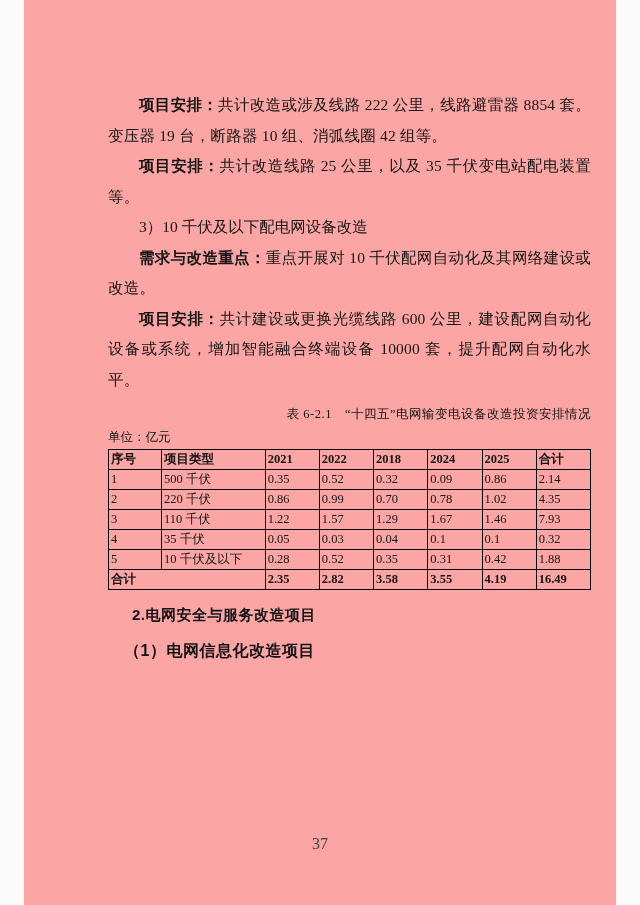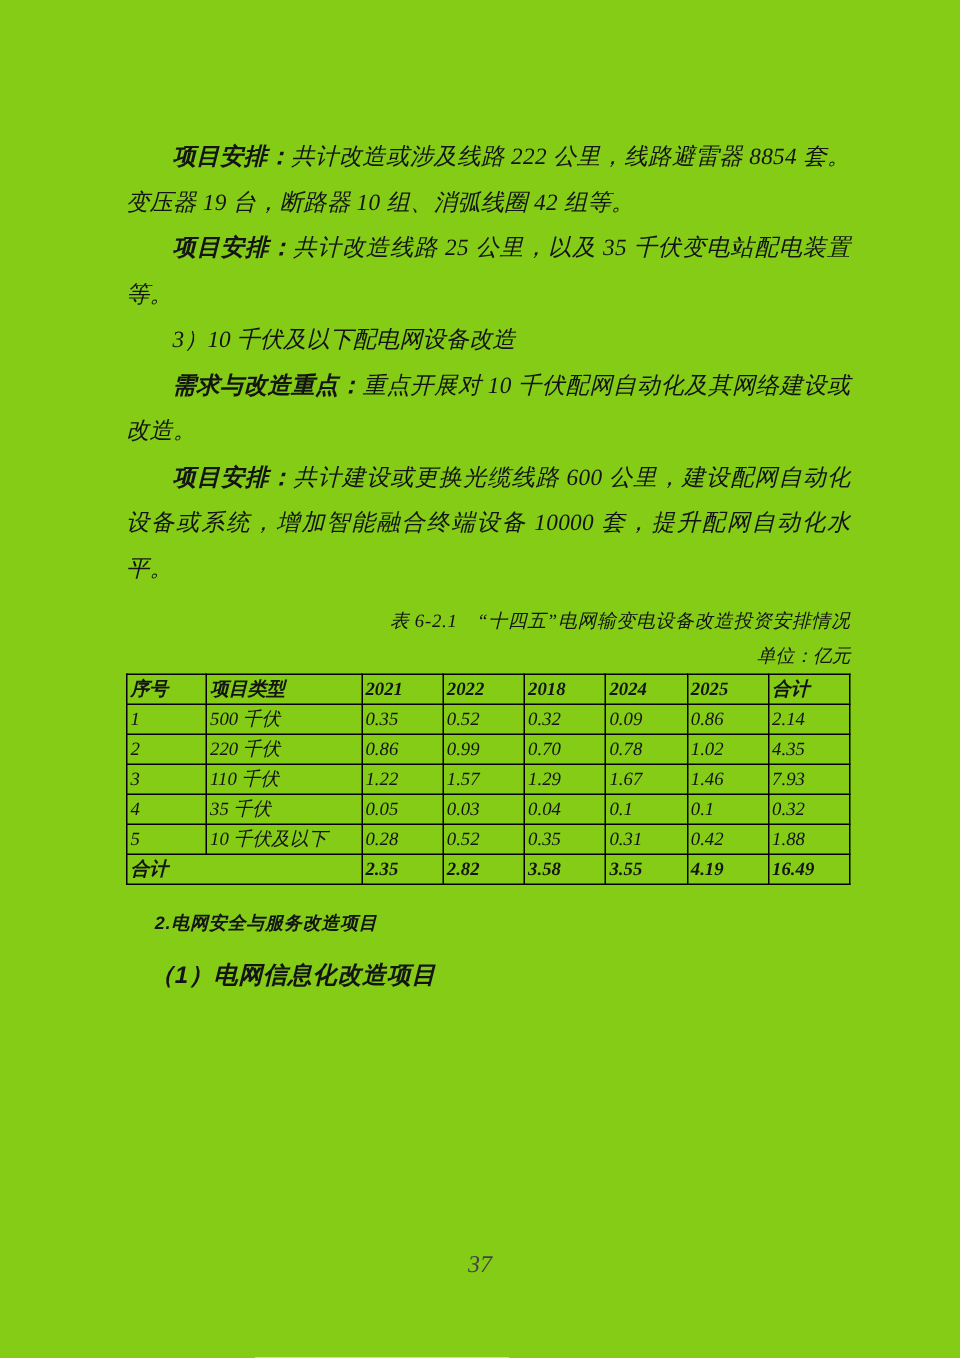--- a/index.html
+++ b/index.html
@@ -1,26 +1,25 @@
 <!DOCTYPE html>
 <html><head>
 <meta charset="utf-8">
 <style>
   * { margin: 0; padding: 0; box-sizing: border-box; }
   html, body { background: #fafafa; }
   .page {
     position: relative;
-    width: 640px;
+    width: 592px;
     height: 905px;
     margin: 0 auto;
-    background: #84cc16;
+    background: #fca5a5;
     color: #141414;
     font-family: "Liberation Serif", "DejaVu Serif", serif;
     overflow: hidden;
-    font-style: italic;
   }
   .content {
     position: absolute;
     top: 90px;
     left: 84px;
     width: 483px;
   }
   .para {
     font-size: 15.5px;
     line-height: 30.5px;
@@ -35,21 +34,21 @@
     text-indent: 2em;
   }
   .table-caption {
     margin-top: 10px;
     text-align: right;
     font-size: 12.5px;
     line-height: 18px;
     letter-spacing: 0.5px;
   }
   .unit-note {
-    text-align: right;
+    text-align: left;
     font-size: 12.5px;
     line-height: 17px;
     margin-top: 6px;
     margin-bottom: 3px;
   }
   table.data {
     width: 100%;
     border-collapse: collapse;
     table-layout: fixed;
   }
@@ -60,21 +59,21 @@
     font-size: 12.5px;
     height: 20px;
     padding: 0 2px;
     overflow: hidden;
     white-space: nowrap;
   }
   table.data th { font-weight: bold; }
   table.data .total-row td { font-weight: bold; }
   .heading-l2 {
     margin-top: 9px;
-    font-size: 12px;
+    font-size: 15px;
     font-weight: bold;
     line-height: 32px;
     text-indent: 1.6em;
     font-family: "Liberation Sans", "DejaVu Sans", sans-serif;
     letter-spacing: 0.5px;
   }
   .heading-l3 {
     margin-top: 4px;
     font-size: 16px;
     font-weight: bold;

